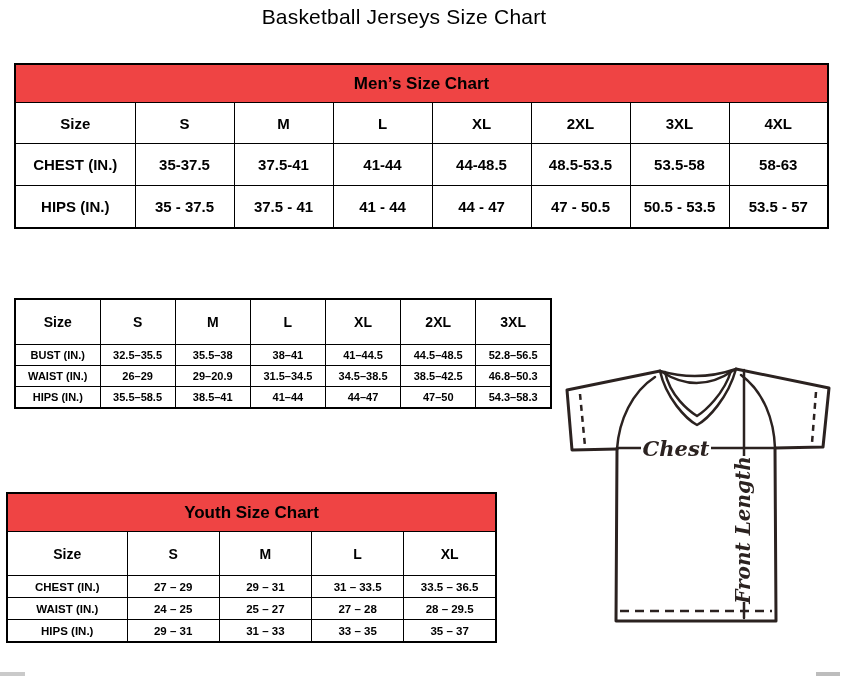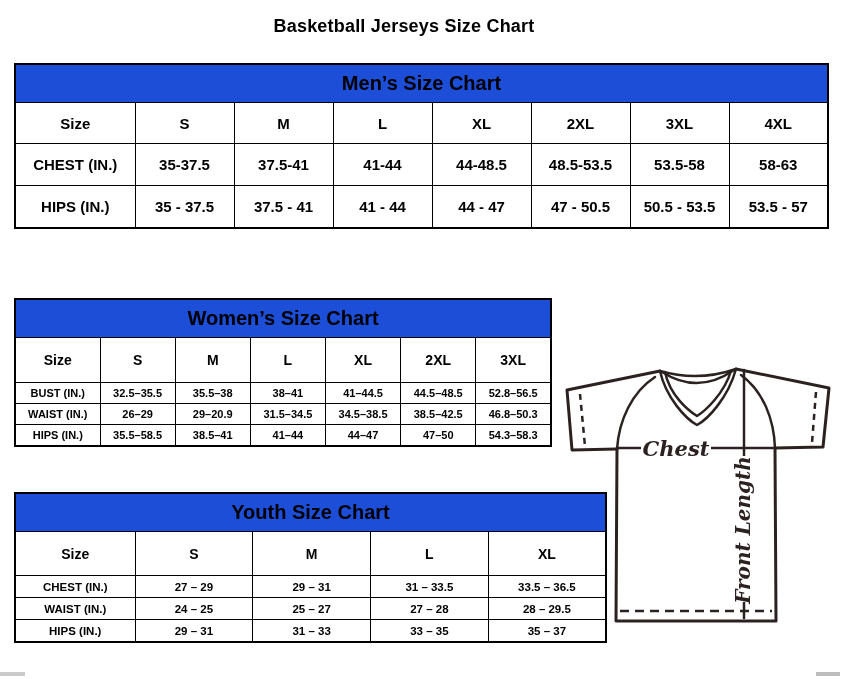--- a/index.html
+++ b/index.html
@@ -1,44 +1,44 @@
 <!DOCTYPE html>
 <html><head>
 <meta charset="utf-8">
 <style>
   html,body{margin:0;padding:0;background:#fff;}
   #stage{
     position:relative;width:843px;height:679px;background:#ffffff;
     font-family:"Liberation Sans","DejaVu Sans",sans-serif;color:#000;overflow:hidden;
   }
   .page-title{
-    position:absolute;top:16px;left:0;width:808px;text-align:center;
-    font-size:18px;font-weight:bold;letter-spacing:.2px;
+    position:absolute;top:5px;left:0;width:808px;text-align:center;
+    font-size:21px;font-weight:normal;letter-spacing:.2px;
   }
   table.size-table{
     position:absolute;border-collapse:collapse;table-layout:fixed;
     font-weight:bold;border:2px solid #000;
   }
   table.size-table td{
     border:1.5px solid #000;text-align:center;vertical-align:middle;padding:0;
     overflow:hidden;white-space:nowrap;
   }
-  tr.band td{background:#1d4ed8;font-size:20px;}
+  tr.band td{background:#ef4444;font-size:17px;}
   
   #mens{left:14px;top:63px;width:815px;font-size:15px;}
   #mens tr.band td{height:37px;}
   #mens tr.cols td{height:40px;}
   #mens tr.data td{height:41px;}
   
   #womens{left:14px;top:298px;width:538px;}
   #womens tr.band td{height:37px;}
   #womens tr.cols td{height:44px;font-size:14px;}
   #womens tr.data td{height:20px;font-size:11px;}
   
-  #youth{left:14px;top:492px;width:593px;}
+  #youth{left:6px;top:492px;width:491px;}
   #youth tr.band td{height:37px;}
   #youth tr.cols td{height:43px;font-size:14px;}
   #youth tr.data td{height:21px;font-size:11.5px;}
   
   #jersey{position:absolute;left:555px;top:355px;}
   .frag{position:absolute;height:4px;}
   #frag-left{left:0;top:672px;width:25px;background:#cacaca;}
   #frag-right{left:816px;top:672px;width:24px;background:#bdbdbd;}
 </style>
 </head>
@@ -100,23 +100,20 @@
     <colgroup>
         <col style="width:85px">
         <col>
         <col>
         <col>
         <col>
         <col>
         <col>
       </colgroup>
     <tbody>
-        <tr class="band">
-          <td colspan="7">Women’s Size Chart</td>
-        </tr>
     <tr class="cols">
       <td>Size</td>
       <td>S</td>
       <td>M</td>
       <td>L</td>
       <td>XL</td>
       <td>2XL</td>
       <td>3XL</td>
     </tr>
     <tr class="data">

